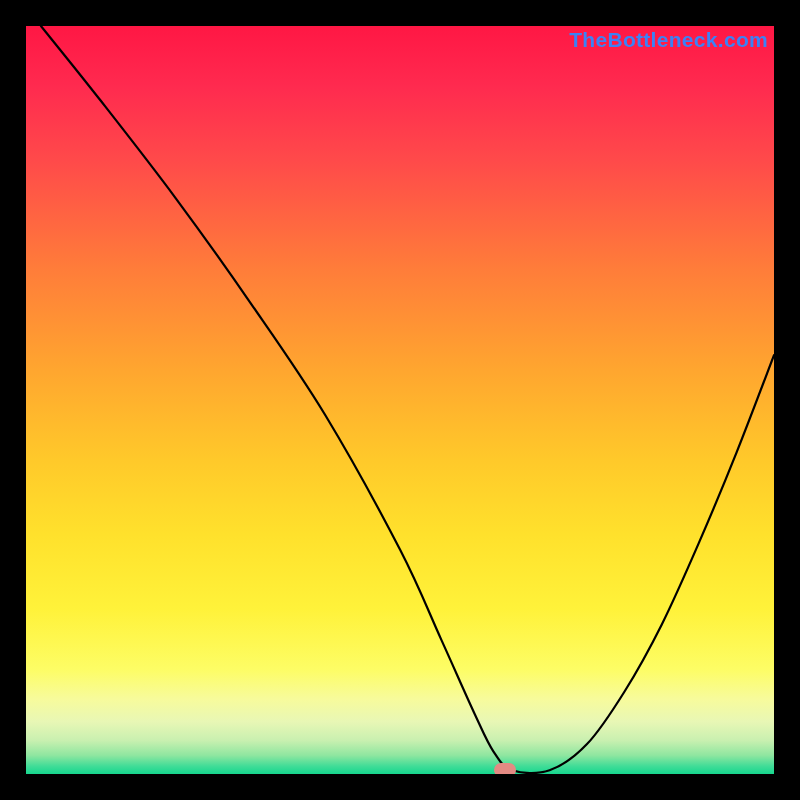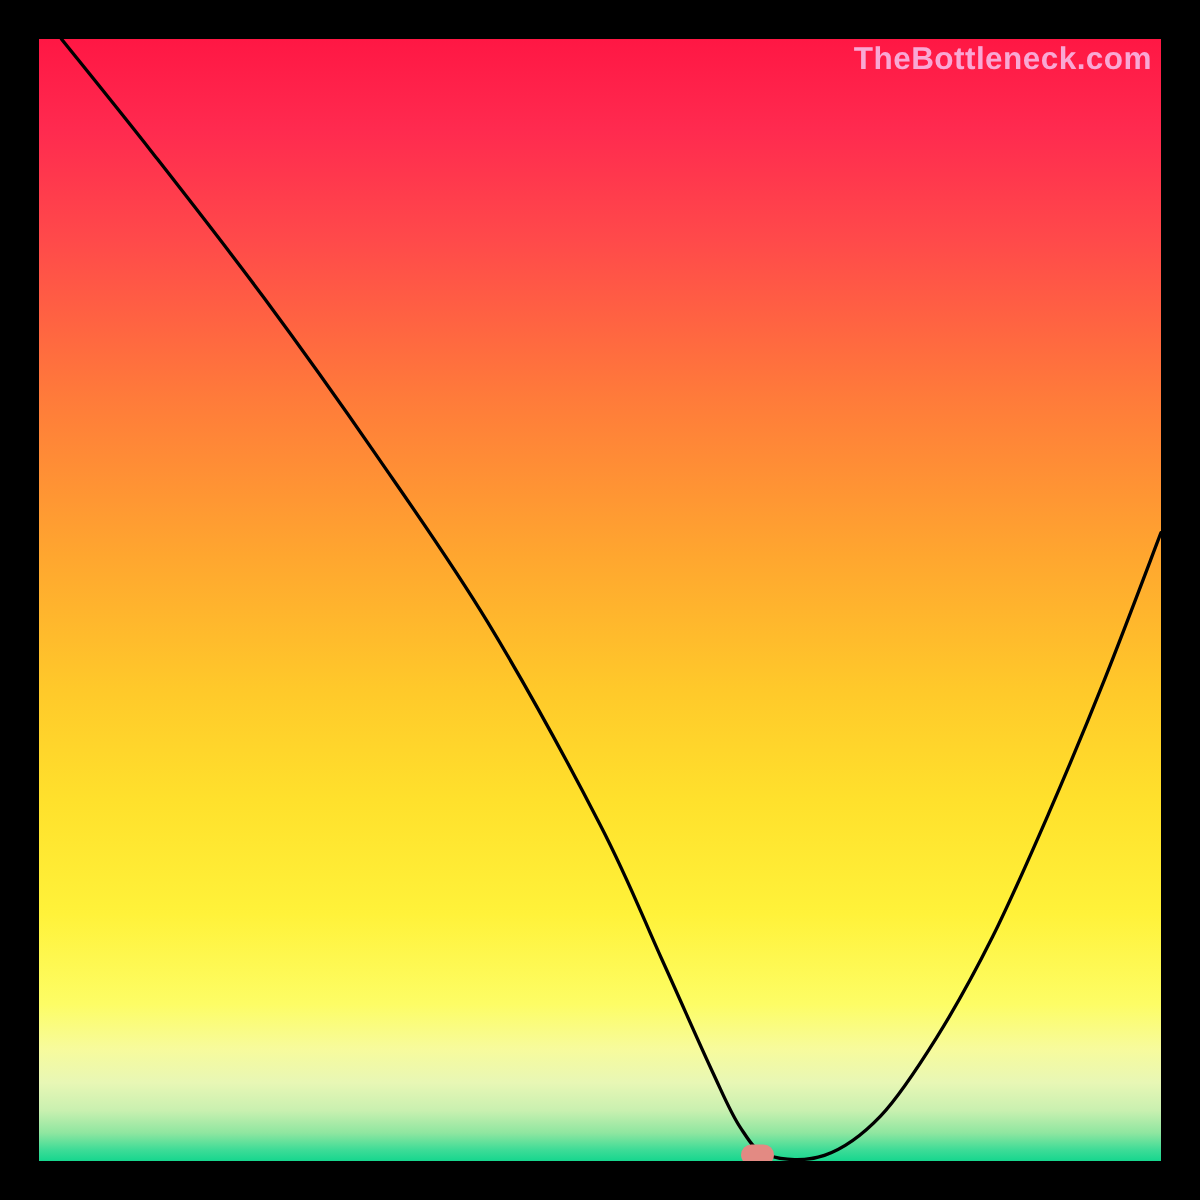--- a/index.html
+++ b/index.html
@@ -44,21 +44,21 @@
       #c9f0b0 95.5%,
       #8fe6a0 97.5%,
       #3edc97 99%,
       #16d68e 100%
     );
   }
   .watermark {
     position: absolute;
     top: 2px;
     right: 6px;
-    color: #f9a8d4;
+    color: #3b82f6;
     font-size: 21px;
     font-weight: 600;
     letter-spacing: 0.3px;
     user-select: none;
   }
   svg.curve {
     position: absolute;
     inset: 0;
     width: 100%;
     height: 100%;

